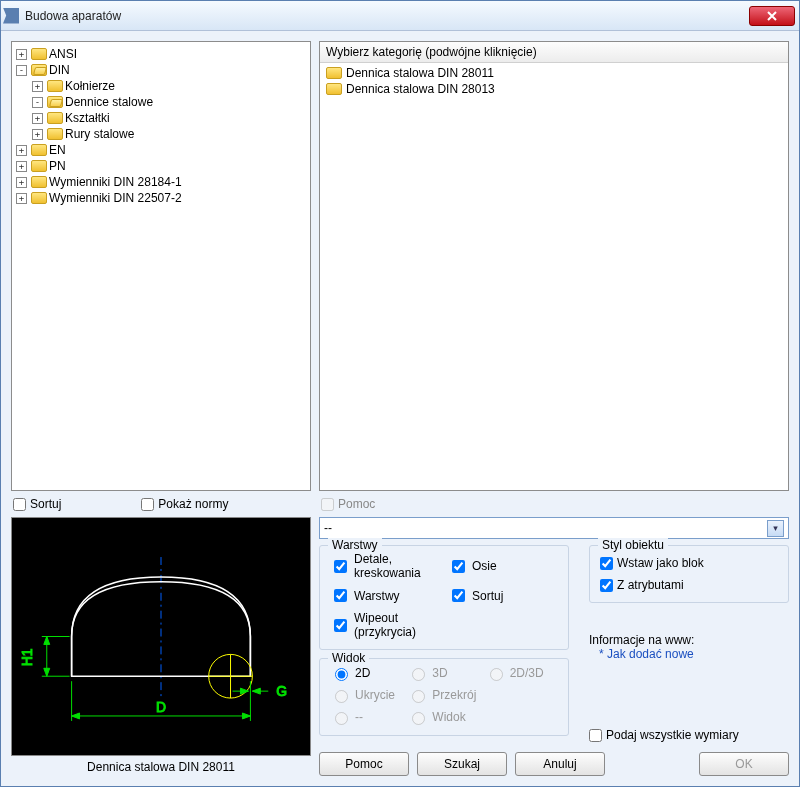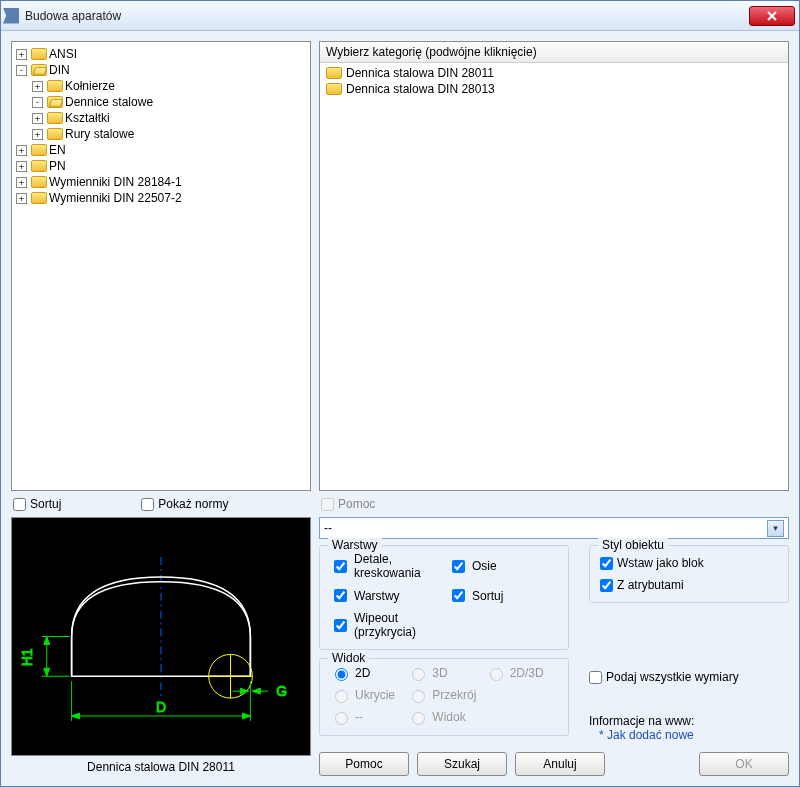--- a/index.html
+++ b/index.html
@@ -428,30 +428,30 @@
                 <label class="checkbox-row">
                     <input type="checkbox" checked="" style="">
                     <span>Wstaw jako blok</span>
                   </label>
                 <label class="checkbox-row">
                     <input type="checkbox" checked="" style="">
                     <span>Z atrybutami</span>
                   </label>
               </div>
             </div>
+            <div style="padding-top:20px">
+              <div>Informacje na www:</div>
+              <div class="info-link">* Jak dodać nowe</div>
+            </div>
             <div style="margin-top:auto">
               <label class="checkbox-row">
                   <input type="checkbox" style="">
                   <span>Podaj wszystkie wymiary</span>
                 </label>
             </div>
-            <div style="padding-top:20px">
-              <div>Informacje na www:</div>
-              <div class="info-link">* Jak dodać nowe</div>
-            </div>
           </div>
         </div>
 
         <div class="btn-row">
           <div class="btn">
               <span>Pomoc</span>
             </div>
           <div class="btn">
               <span>Szukaj</span>
             </div>

